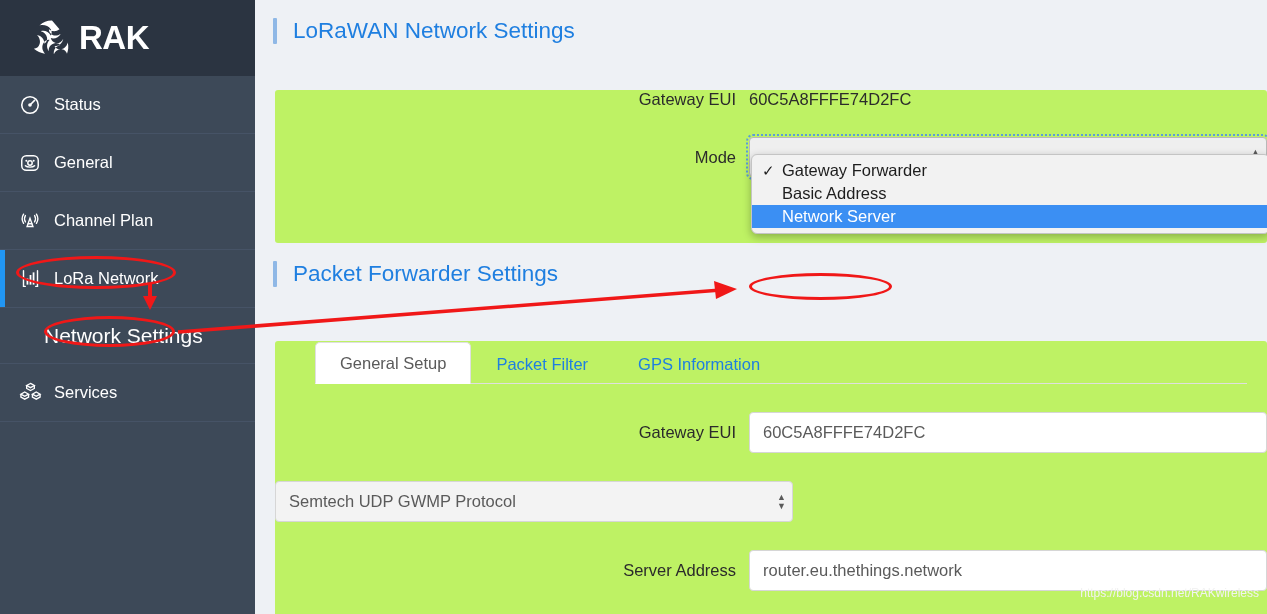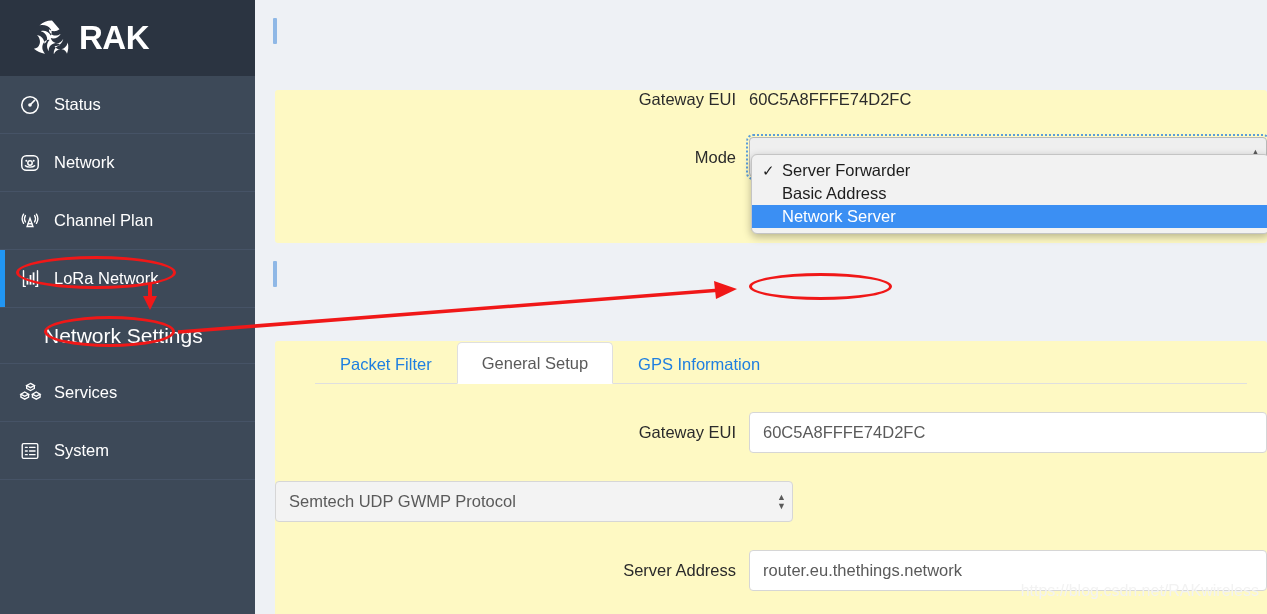--- a/index.html
+++ b/index.html
@@ -77,21 +77,21 @@
     padding-left: 18px;
   }
   .title-bar {
     width: 4px; height: 26px; background: #8fb8e6;
     margin-right: 16px; border-radius: 1px;
   }
   .title-text {
     color: #1f7fe0; font-size: 22.5px; font-weight: normal;
   }
   .card {
-    background: #fef9c3;
+    background: #bef264;
     margin: 0 0 0 20px;
     border-radius: 3px;
   }
   .card.top { height: 153px; position: relative; }
   .card.bottom { height: 300px; position: relative; }
 
   .form-row {
     display: flex; align-items: center;
     margin-top: 28px;
   }
@@ -177,21 +177,21 @@
   }
 
   
   .anno { position: absolute; z-index: 60; pointer-events: none; }
   .ellipse {
     position: absolute; z-index: 60;
     border: 3.5px solid #f01818; border-radius: 50%;
   }
   .watermark {
     position: absolute; right: 8px; bottom: 14px;
-    color: #f2f2f2; font-size: 16px; z-index: 5;
+    color: #f2f2f2; font-size: 12px; z-index: 5;
     white-space: nowrap;
   }
 </style>
 </head>
 <body>
 
 <div id="app">
 
   <div class="sidebar">
 
@@ -222,21 +222,21 @@
       <div class="nav-item">
         <span class="nav-ico">
           <svg viewBox="0 0 24 24" width="22" height="22" fill="none" stroke="#ffffff" stroke-width="1.6">
             <rect x="3" y="4" width="18" height="16" rx="5"></rect>
               <circle cx="12" cy="12" r="2.4"></circle>
             <circle cx="8" cy="9.5" r="1.1" fill="#ffffff" stroke="none"></circle>
               <circle cx="16" cy="9.5" r="1.1" fill="#ffffff" stroke="none"></circle>
             <path d="M7 15c2 2 8 2 10 0" stroke-linecap="round"></path>
           </svg>
         </span>
-        <span class="nav-label">Network</span>
+        <span class="nav-label">General</span>
       </div>
 
       <div class="nav-item">
         <span class="nav-ico">
           <svg viewBox="0 0 24 24" width="22" height="22" fill="none" stroke="#ffffff" stroke-width="1.5">
             <path d="M7 6a7 7 0 0 0 0 7M5 4.5a9.5 9.5 0 0 0 0 10M17 6a7 7 0 0 1 0 7M19 4.5a9.5 9.5 0 0 1 0 10" stroke-linecap="round"></path>
             <path d="M12 9l-3.2 9h6.4L12 9z"></path>
               <path d="M10 15h4" stroke-linecap="round"></path>
           </svg>
         </span>
@@ -266,80 +266,73 @@
               <path d="M8 4.7v3.1l4 2.2 4-2.2V4.7"></path>
             <path d="M6 11.5l4 2.2-4 2.2-4-2.2 4-2.2z"></path>
               <path d="M2 13.7v3.1l4 2.2 4-2.2v-3.1"></path>
             <path d="M18 11.5l4 2.2-4 2.2-4-2.2 4-2.2z"></path>
               <path d="M14 13.7v3.1l4 2.2 4-2.2v-3.1"></path>
           </svg>
         </span>
         <span class="nav-label">Services</span>
       </div>
 
-      <div class="nav-item">
-        <span class="nav-ico">
-          <svg viewBox="0 0 24 24" width="22" height="22" fill="none" stroke="#ffffff" stroke-width="1.5">
-            <rect x="3.5" y="4" width="17" height="16" rx="1.5"></rect>
-            <path d="M7 8h2M7 12h2M7 16h2M11.5 8h6M11.5 12h6M11.5 16h6" stroke-linecap="round"></path>
-          </svg>
-        </span>
-        <span class="nav-label">System</span>
-      </div>
 
     </div>
     <div class="sidebar-caret"></div>
   </div>
 
   <div class="main">
 
     <div class="section-title">
       <span class="title-bar"></span>
+      <span class="title-text">LoRaWAN Network Settings</span>
     </div>
 
     <div class="card top">
       <div class="form-row">
         <span class="form-label">Gateway EUI</span>
         <span class="form-static">60C5A8FFFE74D2FC</span>
       </div>
       <div class="form-row">
         <span class="form-label">Mode</span>
         <div class="mode-select">
           <span class="stepper">
             <span>▲</span>
               <span>▼</span>
           </span>
         </div>
       </div>
 
       <div class="dropdown">
         <div class="dd-item">
           <span class="check">✓</span>
-          <span>Server Forwarder</span>
+          <span>Gateway Forwarder</span>
         </div>
         <div class="dd-item">
           <span>Basic Address</span>
         </div>
         <div class="dd-item selected">
           <span>Network Server</span>
         </div>
       </div>
     </div>
 
     <div class="section-title">
       <span class="title-bar"></span>
+      <span class="title-text">Packet Forwarder Settings</span>
     </div>
 
     <div class="card bottom">
       <div class="tabs">
+        <div class="tab active">
+          <span>General Setup</span>
+        </div>
         <div class="tab">
           <span>Packet Filter</span>
-        </div>
-        <div class="tab active">
-          <span>General Setup</span>
         </div>
         <div class="tab">
           <span>GPS Information</span>
         </div>
       </div>
 
       <div class="form-row">
         <span class="form-label">Gateway EUI</span>
         <div class="input-box">
           <span>60C5A8FFFE74D2FC</span>

